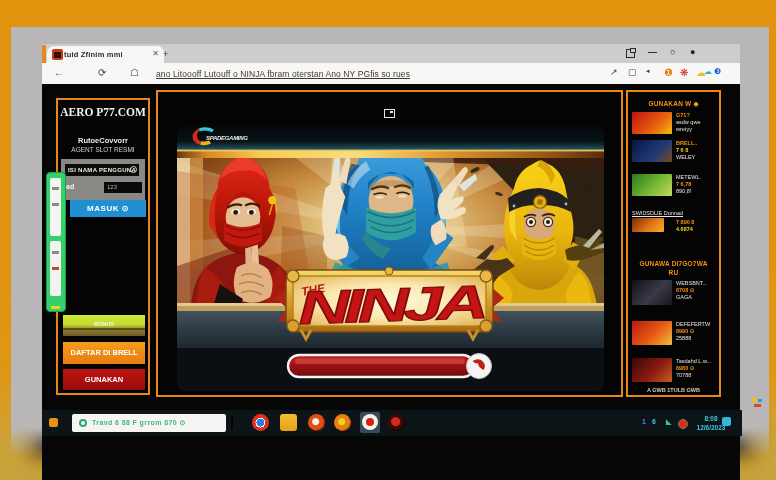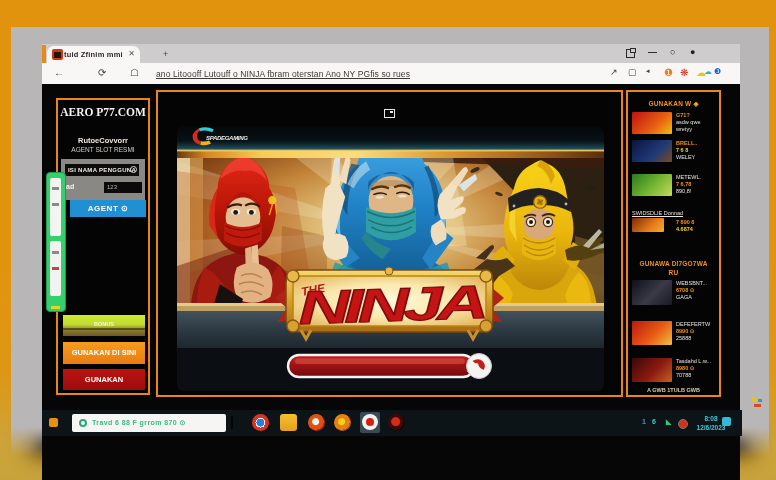--- a/index.html
+++ b/index.html
@@ -8,21 +8,21 @@
 .abs{position:absolute;}
 
 #winshadow{left:30px;top:424px;width:724px;height:32px;background:rgba(20,10,2,.72);filter:blur(10px);border-radius:8px;}
 #winshadow2{left:40px;top:432px;width:704px;height:16px;background:rgba(4,2,0,.88);filter:blur(5px);}
 
 #desktop{left:11px;top:27px;width:758px;height:430px;background:#b9b6b7;
  -webkit-mask:linear-gradient(180deg,#000 93%,transparent 100%);mask:linear-gradient(180deg,#000 93%,transparent 100%);}
 
 #tabstrip{left:42px;top:44px;width:698px;height:19px;background:#cfcccd;}
 #tabstrip .theme{position:absolute;left:0;top:1px;width:4px;height:18px;background:#e8891c;}
-#tab{position:absolute;left:5px;top:2px;width:93px;height:17px;background:#f7f6f5;border-radius:7px 7px 0 0;}
+#tab{position:absolute;left:5px;top:2px;width:117px;height:17px;background:#f7f6f5;border-radius:7px 7px 0 0;}
 #tab .fav{position:absolute;left:5px;top:3px;width:11px;height:11px;border-radius:2px;background:#c83a10;overflow:hidden;}
 #tab .fav i{position:absolute;left:2px;top:3px;width:7px;height:6px;background:#26140a;display:block;}
 #tab .ttl{position:absolute;left:17px;top:4px;font-size:7.5px;color:#2e2a28;font-weight:bold;letter-spacing:.2px;white-space:nowrap;}
 #tab .x{position:absolute;right:5px;top:3px;font-size:8px;color:#5a5a5a;}
 #newtab{position:absolute;left:121px;top:5px;font-size:9px;color:#454545;}
 .winctl{position:absolute;top:3px;font-size:9px;color:#222;font-weight:bold;}
 #addr{left:42px;top:63px;width:698px;height:21px;background:#f8f7f6;}
 #addr .ic{position:absolute;top:4px;font-size:10px;color:#3c3c3c;}
 #addr .url{position:absolute;left:114px;top:6px;font-size:8.5px;color:#3d3935;letter-spacing:.1px;white-space:nowrap;text-decoration:underline;}
 #content{left:42px;top:84px;width:698px;height:418px;background:#070606;}
@@ -113,26 +113,26 @@
 </div>
 <div class="abs" id="content">
   <div class="panel" id="lp">
     <div class="logo">AERO P77.COM</div>
     <div class="t1">RutoeCovvorr</div>
     <div class="t2">AGENT SLOT RESMI</div>
     <div class="grp"></div>
     <div class="inp">ISI NAMA PENGGUNA <b></b></div>
     <div class="cap">ad</div>
     <div class="capbox">123</div>
-    <div class="btnblue">AGENT ⊙</div>
+    <div class="btnblue">MASUK ⊙</div>
     <div class="ban">
         <i></i>
         <s>BONUS</s>
       </div>
-    <div class="btnor">GUNAKAN DI SINI</div>
+    <div class="btnor">DAFTAR DI BRELL</div>
     <div class="btnred">GUNAKAN</div>
   </div>
   <div id="gw">
       <span class="w1"></span>
       <span class="w2"></span>
       <span class="y"></span>
       <span class="m" style="top:14px;"></span>
       <span class="m" style="top:30px;"></span>
       <span class="m" style="top:78px;"></span>
       <span class="m" style="top:94px;background:#c04a3a;"></span>

